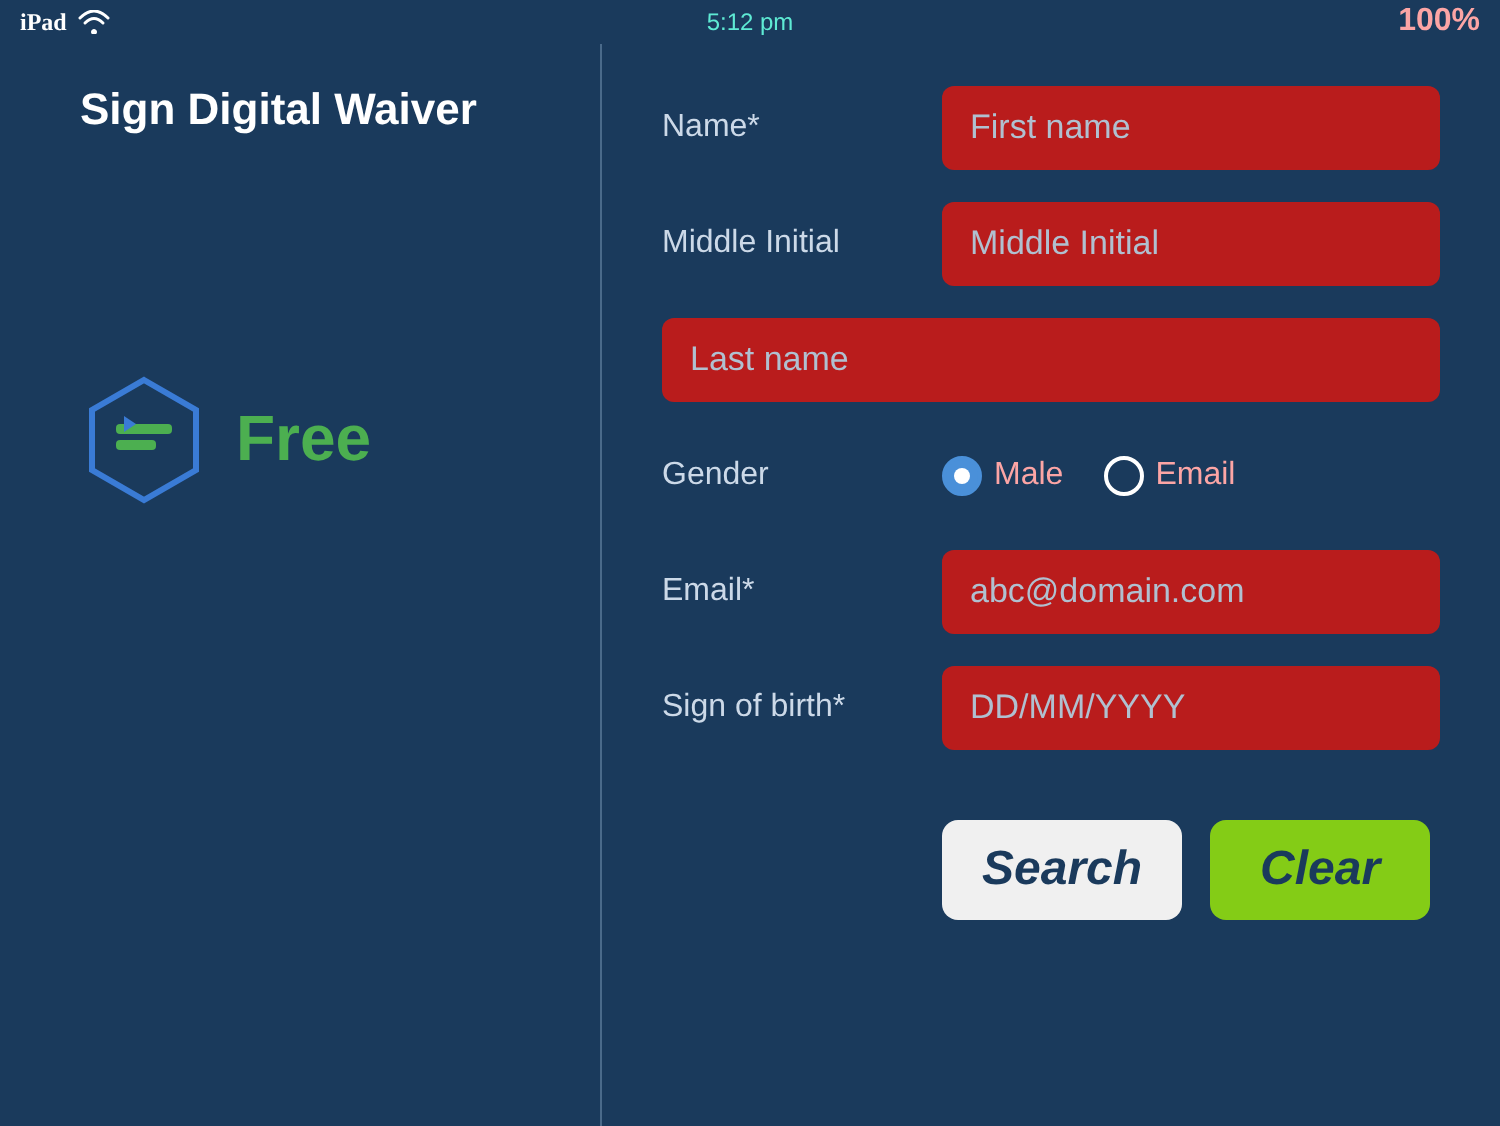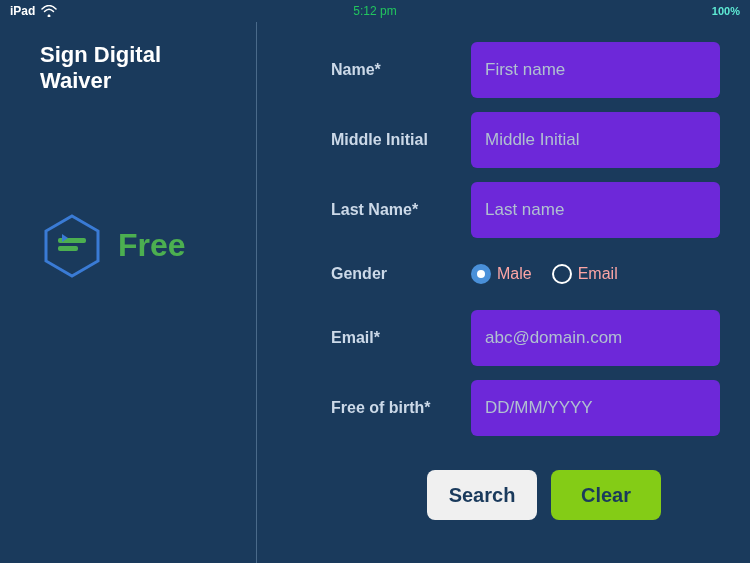--- a/index.html
+++ b/index.html
@@ -22,32 +22,33 @@
       padding: 0 10px;
       background-color: #1a3a5c;
     }
     .status-left {
       display: flex;
       align-items: center;
       gap: 6px;
       color: #fff;
       font-size: 12px;
       font-weight: 600;
+      font-family: Liberation Serif, serif;
     }
     .status-center {
-      color: #22c55e;
+      color: #5eead4;
       font-size: 12px;
       font-weight: 500;
       position: absolute;
       left: 50%;
       transform: translateX(-50%);
     }
     .status-right {
-      color: #5eead4;
-      font-size: 11px;
+      color: #fca5a5;
+      font-size: 16px;
       font-weight: 600;
       margin-left: auto;
     }
 
     
     .main-container {
       display: flex;
       height: calc(563px - 22px);
     }
 
@@ -122,29 +123,28 @@
       display: flex;
       align-items: center;
       margin-bottom: 14px;
       min-height: 44px;
     }
 
     .form-label {
       width: 140px;
       color: #ccd9e8;
       font-size: 16px;
-      font-weight: 700;
+      font-weight: 400;
       flex-shrink: 0;
-      margin-left: 44px;
     }
 
     .form-input {
       flex: 1;
-      height: 56px;
-      background-color: #6d28d9;
+      height: 42px;
+      background-color: #b91c1c;
       border: none;
       border-radius: 6px;
       padding: 0 14px;
       font-size: 17px;
       color: #aab8c8;
       outline: none;
     }
 
     .form-input::placeholder {
       color: #b0c0d0;
@@ -195,25 +195,26 @@
       display: flex;
       gap: 14px;
       margin-top: 20px;
       margin-left: 140px;
     }
 
     .btn {
       height: 50px;
       min-width: 110px;
       border-radius: 8px;
-      font-size: 20px;
+      font-size: 24px;
       font-weight: 600;
       cursor: pointer;
       border: none;
       padding: 0 20px;
+      font-style: italic;
     }
 
     .btn-search {
       background-color: #f0f0f0;
       color: #1a3a5c;
     }
 
     .btn-clear {
       background-color: #84cc16;
       color: #1a3a5c;
@@ -267,21 +268,20 @@
       <label class="form-label">Name*</label>
       <input class="form-input" type="text" placeholder="First name" style="">
     </div>
 
     <div class="form-row">
       <label class="form-label">Middle Initial</label>
       <input class="form-input" type="text" placeholder="Middle Initial" style="">
     </div>
 
     <div class="form-row">
-      <label class="form-label">Last Name*</label>
       <input class="form-input" type="text" placeholder="Last name" style="">
     </div>
 
     <div class="form-row">
       <label class="form-label">Gender</label>
       <div class="gender-options">
         <label class="gender-option">
           <div class="radio-circle selected"></div>
           <span>Male</span>
         </label>
@@ -291,21 +291,21 @@
         </label>
       </div>
     </div>
 
     <div class="form-row">
       <label class="form-label">Email*</label>
       <input class="form-input" type="email" placeholder="abc@domain.com" style="">
     </div>
 
     <div class="form-row">
-      <label class="form-label">Free of birth*</label>
+      <label class="form-label">Sign of birth*</label>
       <input class="form-input" type="text" placeholder="DD/MM/YYYY" style="">
     </div>
 
     <div class="buttons-row">
       <button class="btn btn-search">Search</button>
       <button class="btn btn-clear">Clear</button>
     </div>
 
   </div>
 </div>

